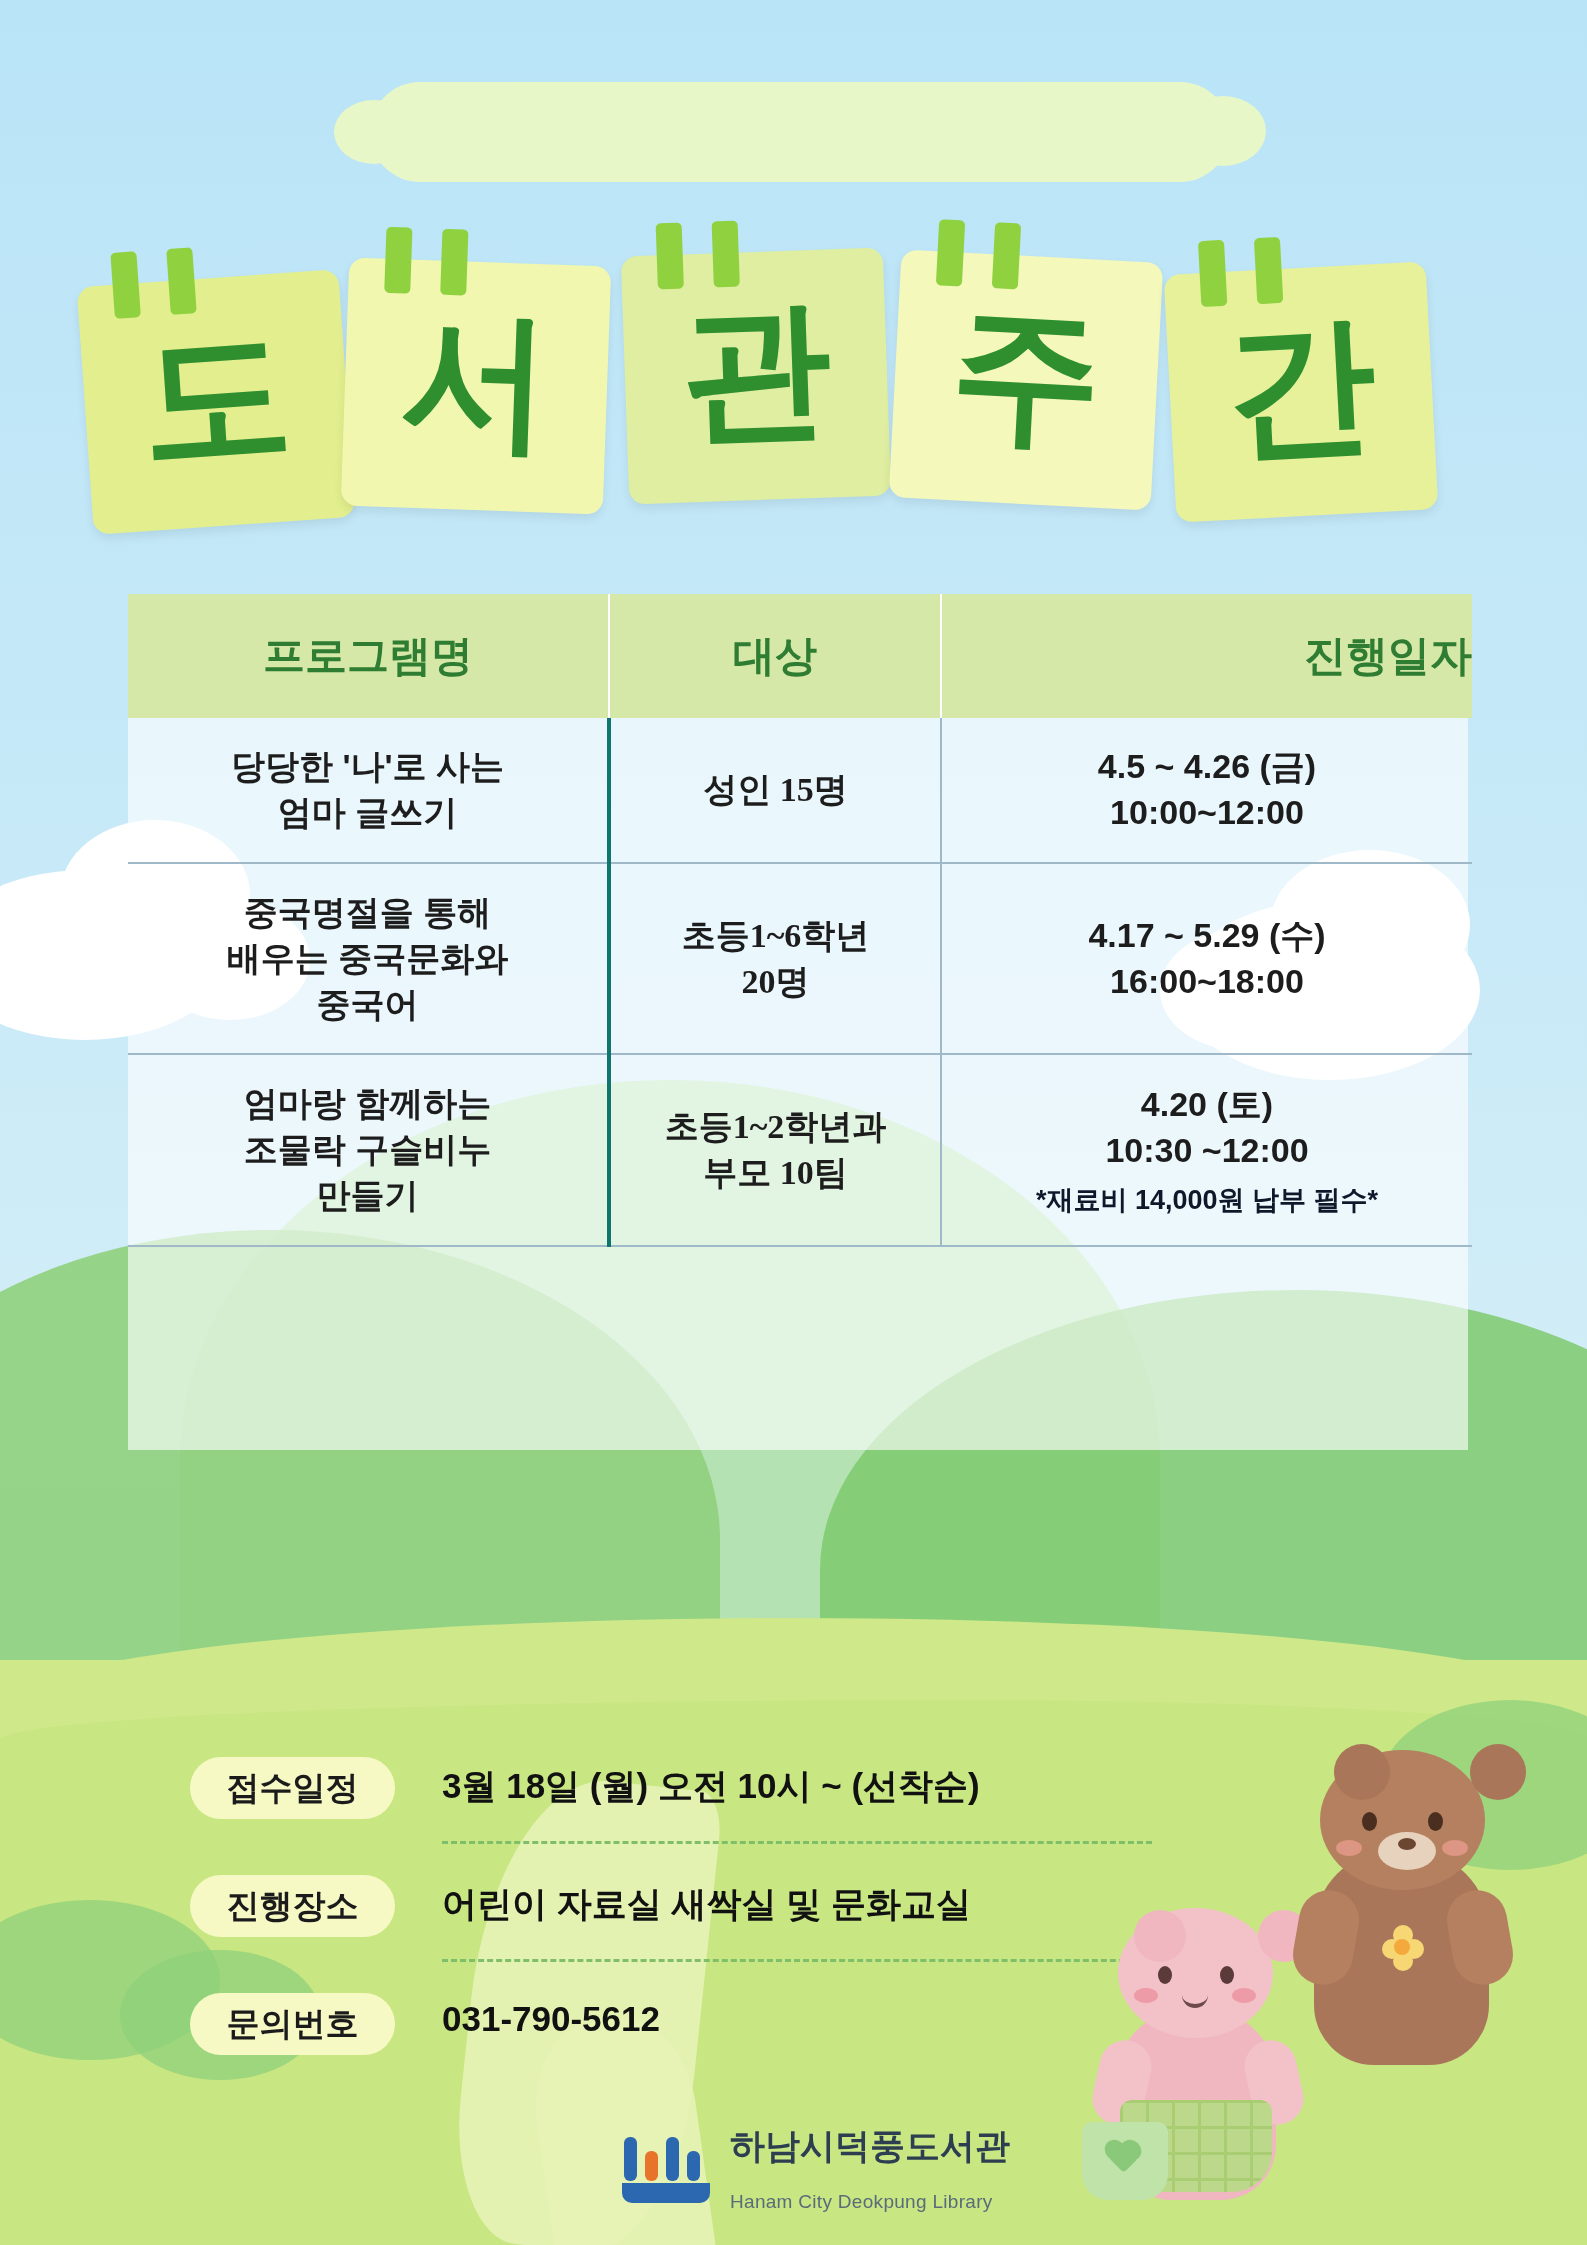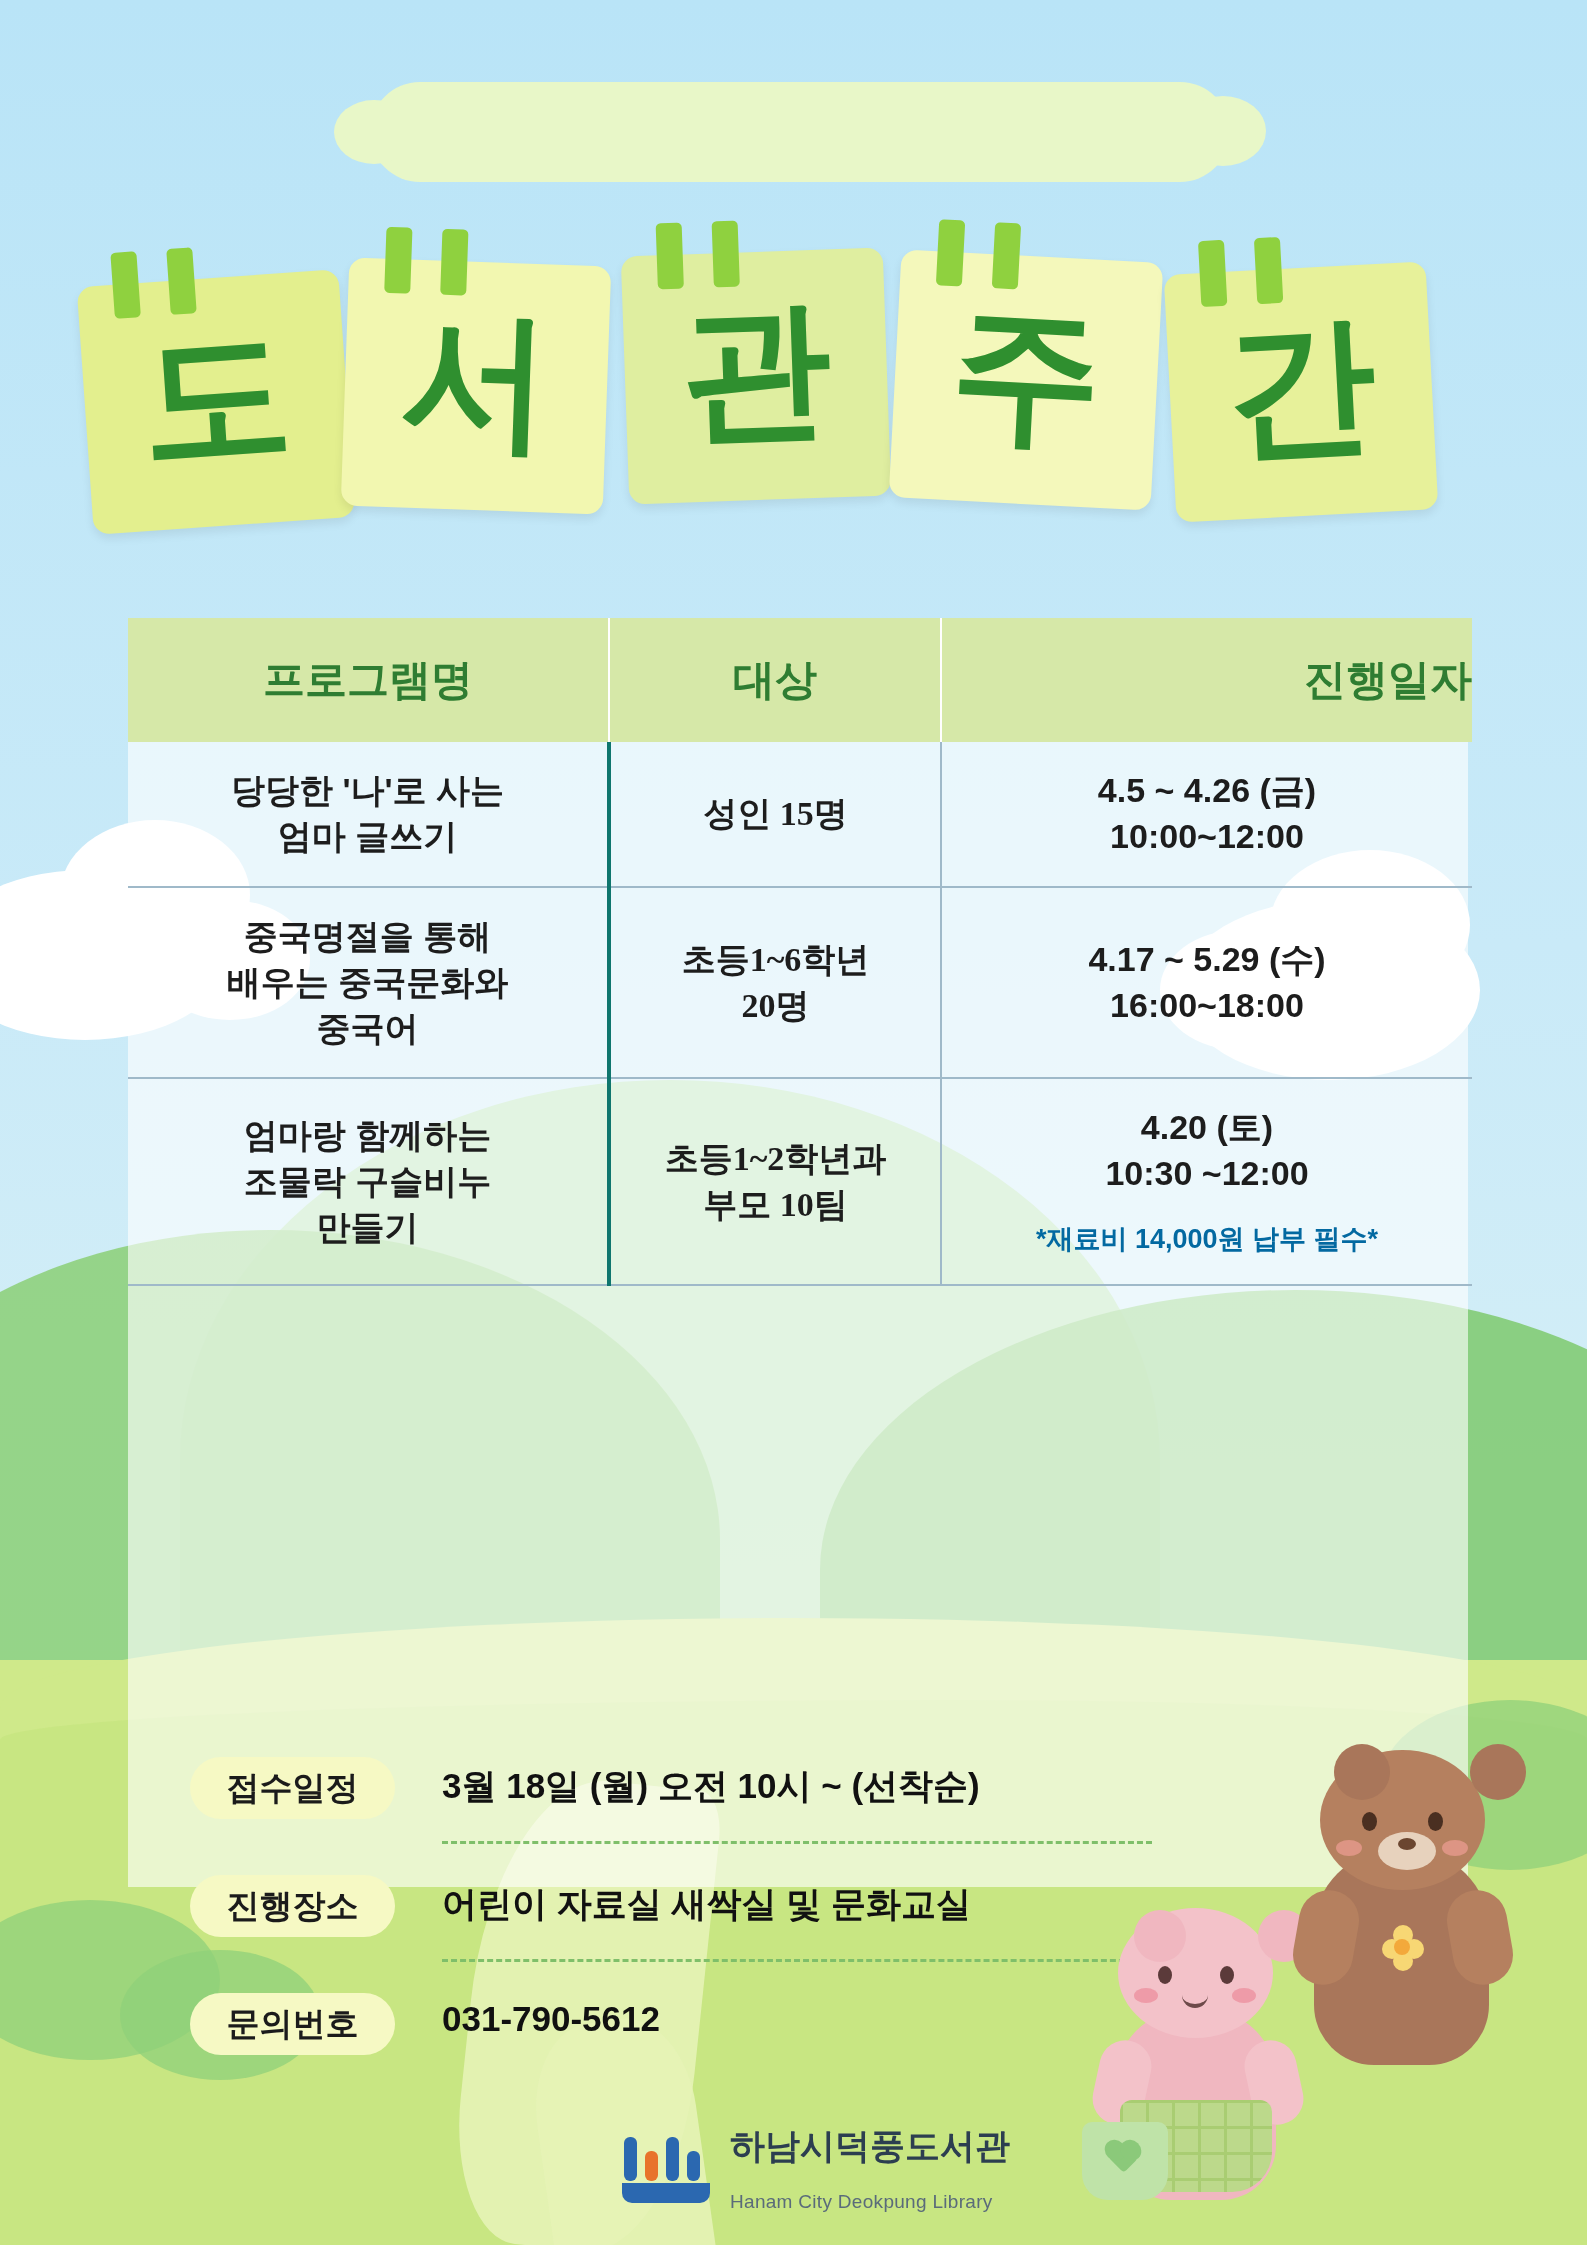--- a/index.html
+++ b/index.html
@@ -89,41 +89,41 @@
   .clip.l{left:36px;}
   .clip.r{left:92px;}
   .card.k1{left:-10px;top:78px;background:#e3ef8e;transform:rotate(-4deg);}
   .card.k2{left:250px;top:62px;background:#f2f7b0;transform:rotate(2deg);}
   .card.k3{left:530px;top:52px;background:#dfeea0;transform:rotate(-2deg);}
   .card.k4{left:800px;top:56px;background:#f4f8bb;transform:rotate(3deg);}
   .card.k5{left:1075px;top:68px;background:#e7f19a;transform:rotate(-3deg);}
 
   
   .table-wrap{
-    position:absolute;left:128px;top:618px;width:1340px;height:1269px;
+    position:absolute;left:128px;top:594px;width:1340px;height:856px;
     background:rgba(255,255,255,.62);
     padding:0;
   }
   table{border-collapse:collapse;width:1340px;table-layout:fixed;}
   th{
     background:#d6e8a8;color:#2f7d32;font-size:42px;font-weight:bold;
     padding:34px 0;text-align:center;
   }
   th.c1{width:480px;}
   th.c2{width:330px;}
   th.c3{width:530px;text-align:right;}
   td{
     text-align:center;font-size:34px;font-weight:bold;color:#1d1d1d;
     padding:26px 10px;border-bottom:2px solid #9fb9c9;line-height:1.35;
   }
   tr td:nth-child(1){border-right:4px solid #0f766e;}
   tr td:nth-child(2){border-right:2px solid #9fb9c9;font-family:Liberation Serif, serif;}
   thead th:nth-child(1){border-right:2px solid #ffffff;}
   thead th:nth-child(2){border-right:2px solid #ffffff;}
-  .note{display:block;color:#0369a1;font-size:27px;margin-top:24px;}
+  .note{display:block;color:#0f172a;font-size:27px;margin-top:9px;}
 
   
   .info{position:absolute;left:190px;top:1745px;width:1140px;}
   .info-row{position:relative;height:118px;}
   .pill{
     position:absolute;left:0;top:12px;width:205px;height:62px;
     background:#f6f9c4;border-radius:31px;
     display:flex;align-items:center;justify-content:center;
     font-size:33px;font-weight:bold;color:#1b1b1b;
   }

